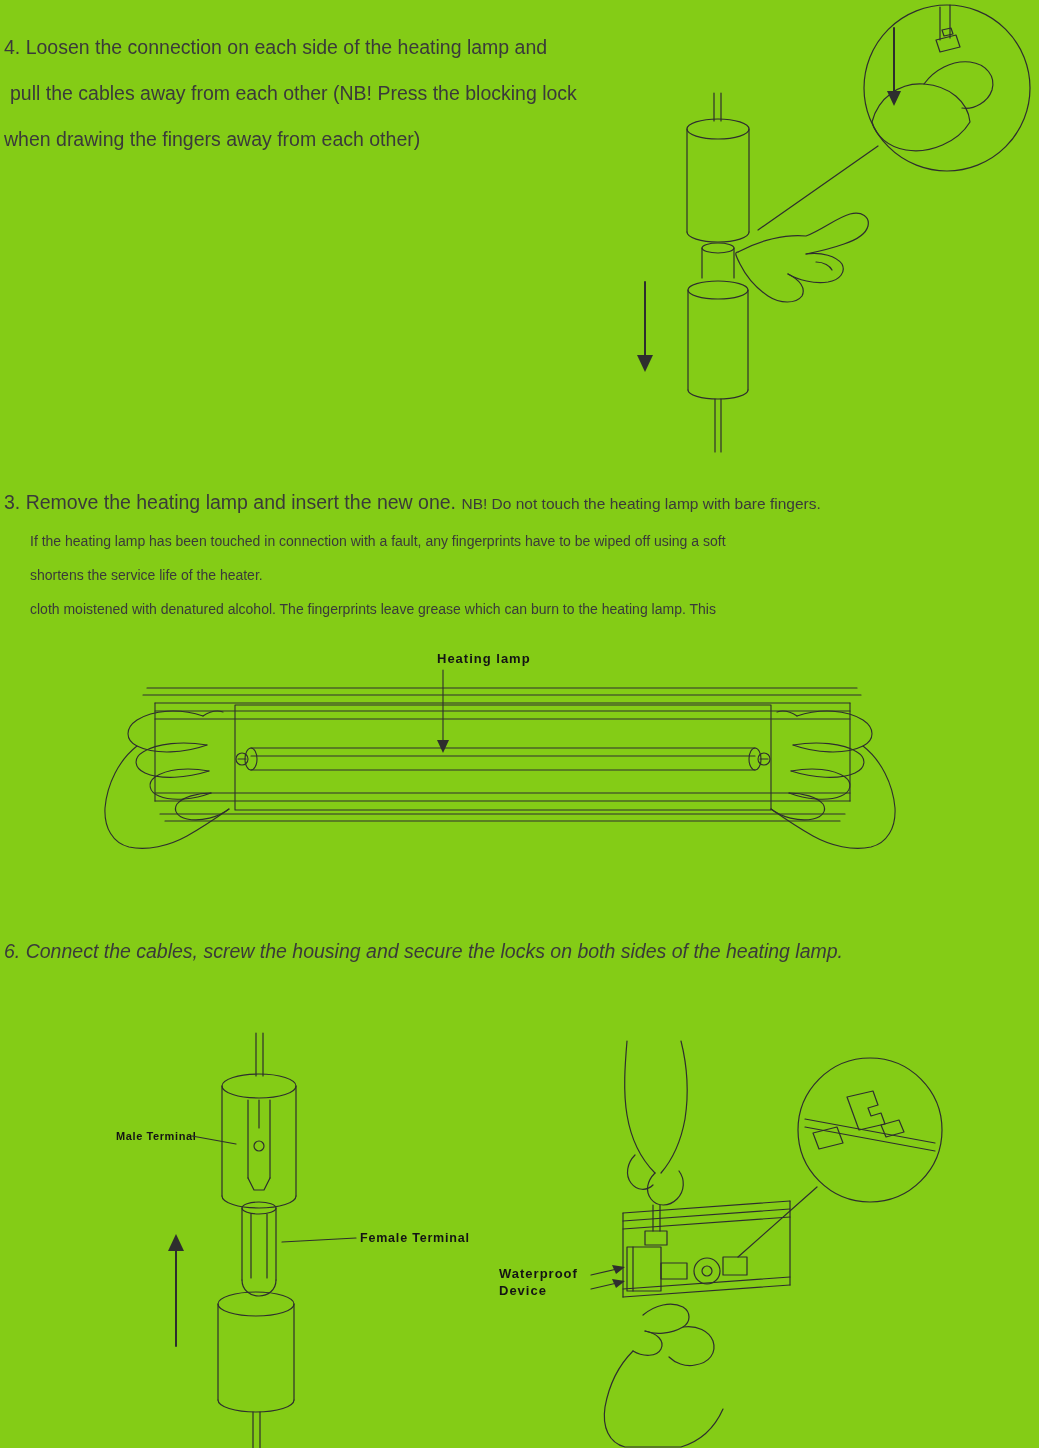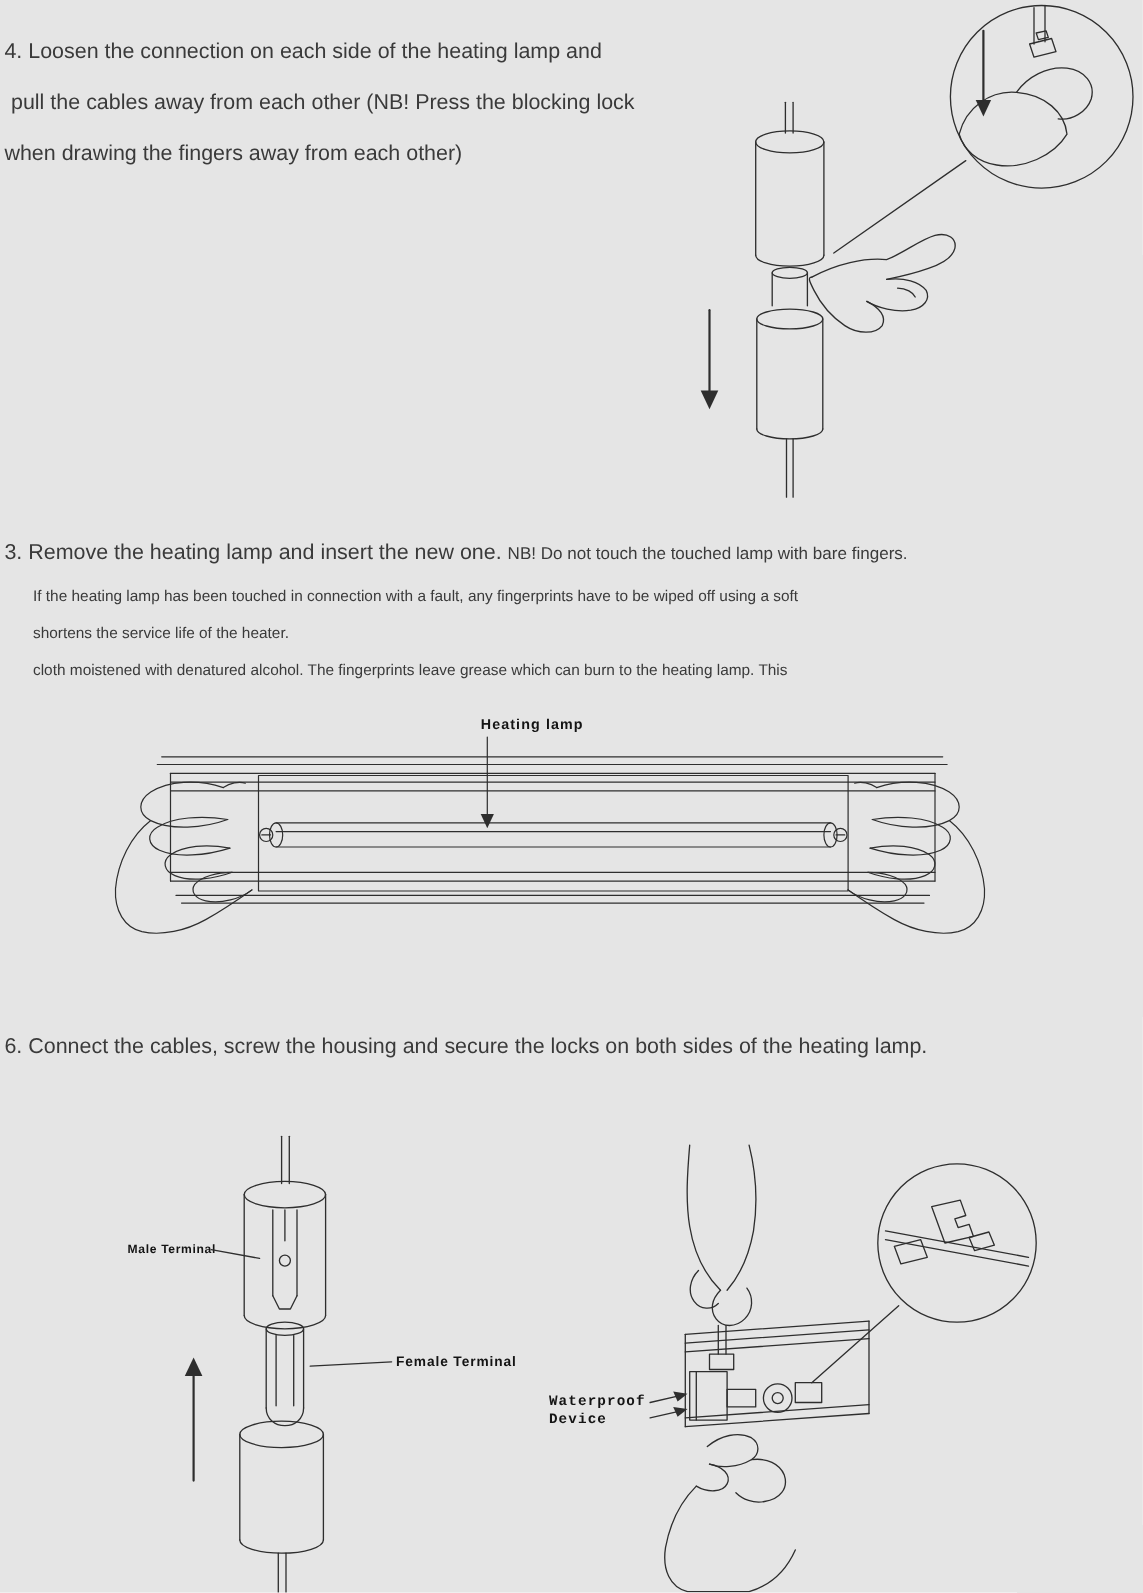--- a/index.html
+++ b/index.html
@@ -3,21 +3,21 @@
 <meta charset="utf-8">
 <style>
   * { margin: 0; padding: 0; box-sizing: border-box; }
   html, body { background: #ffffff; }
   body { font-family: "Liberation Sans", sans-serif; }
 
   .page {
     position: relative;
     width: 1039px;
     height: 1448px;
-    background: #e5e5e5;
+    background: #84cc16;
     color: #3a3a3a;
     overflow: hidden;
   }
   .abs { position: absolute; }
 
   
   .step-lg { font-size: 19.5px; line-height: 46px; color: #3a3a3a; }
   .step5-head { font-size: 19.5px; line-height: 28px; }
   .step5-head .note { font-size: 15.5px; }
   .step5-body { font-size: 14px; line-height: 34px; padding-left: 26px; margin-top: 6px; }
@@ -98,21 +98,21 @@
           <line x1="105" y1="399" x2="105" y2="452"></line>
           <line x1="111" y1="399" x2="111" y2="452"></line>
         </g>
       </g>
     </svg>
   </figure>
 
   <div class="abs" style="left:4px; top:488px; width:1030px;">
     <div class="step5-head">
       <span>3. Remove the heating lamp and insert the new one.</span>
-      <span class="note">NB! Do not touch the touched lamp with bare fingers.</span>
+      <span class="note">NB! Do not touch the heating lamp with bare fingers.</span>
     </div>
     <div class="step5-body">
       <div>If the heating lamp has been touched in connection with a fault, any fingerprints have to be wiped off using a soft</div>
       <div>shortens the service life of the heater.</div>
       <div>cloth moistened with denatured alcohol. The fingerprints leave grease which can burn to the heating lamp. This</div>
     </div>
   </div>
 
   <figure class="abs" style="left:85px; top:648px; width:870px; height:218px;">
     <div class="fig-label abs" style="left:352px; top:2px;">Heating lamp</div>
@@ -159,21 +159,21 @@
           <path d="M52,98 C34,112 22,136 20,160 C19,180 28,195 44,199 C62,203 84,198 102,188 C118,179 134,168 144,161"></path>
           <path d="M118,68 C124,64 132,62 138,64"></path>
         </g>
 
         <use href="#hand-left" transform="translate(830,0) scale(-1,1)"></use>
       </g>
     </svg>
   </figure>
 
   <div class="abs" style="left:4px; top:936px; width:1030px;">
-    <div class="step-lg" style="line-height:30px;">6. Connect the cables, screw the housing and secure the locks on both sides of the heating lamp.</div>
+    <div class="step-lg" style="line-height:30px;font-style:italic;">6. Connect the cables, screw the housing and secure the locks on both sides of the heating lamp.</div>
   </div>
 
   <figure class="abs" style="left:110px; top:1028px; width:380px; height:420px;">
     <div class="fig-label small abs" style="left:6px; top:100px;">Male Terminal</div>
     <div class="fig-label med abs" style="left:250px; top:202px;">Female Terminal</div>
     <svg class="abs" style="left:0; top:0;" width="380" height="420" viewBox="0 0 380 420">
       <g stroke="#2e2e2e" fill="none" stroke-width="1.2" stroke-linecap="round" stroke-linejoin="round">
 
         <g>
           <line x1="146" y1="5" x2="146" y2="48"></line>
@@ -215,21 +215,21 @@
         </g>
 
         <g>
           <line x1="66" y1="318" x2="66" y2="222" stroke-width="2"></line>
           <path d="M66,206 l-8,17 l16,0 z" fill="#2e2e2e" stroke="none"></path>
         </g>
       </g>
     </svg>
   </figure>
 
-  <figure class="abs" style="left:495px; top:1035px; width:530px; height:413px;font-family:Liberation Mono, monospace;">
+  <figure class="abs" style="left:495px; top:1035px; width:530px; height:413px;">
     <div class="fig-label abs" style="left:4px; top:230px;">Waterproof
 Device</div>
     <svg class="abs" style="left:0; top:0;" width="530" height="413" viewBox="0 0 530 413">
       <g stroke="#2e2e2e" fill="none" stroke-width="1.2" stroke-linecap="round" stroke-linejoin="round">
 
         <g>
           <circle cx="375" cy="95" r="72"></circle>
           <line x1="310" y1="84" x2="440" y2="108"></line>
           <line x1="310" y1="92" x2="440" y2="116"></line>
           <path d="M352,62 l26,-6 l5,14 l-10,3 l3,8 l10,-3 l4,11 l-26,6 z"></path>

